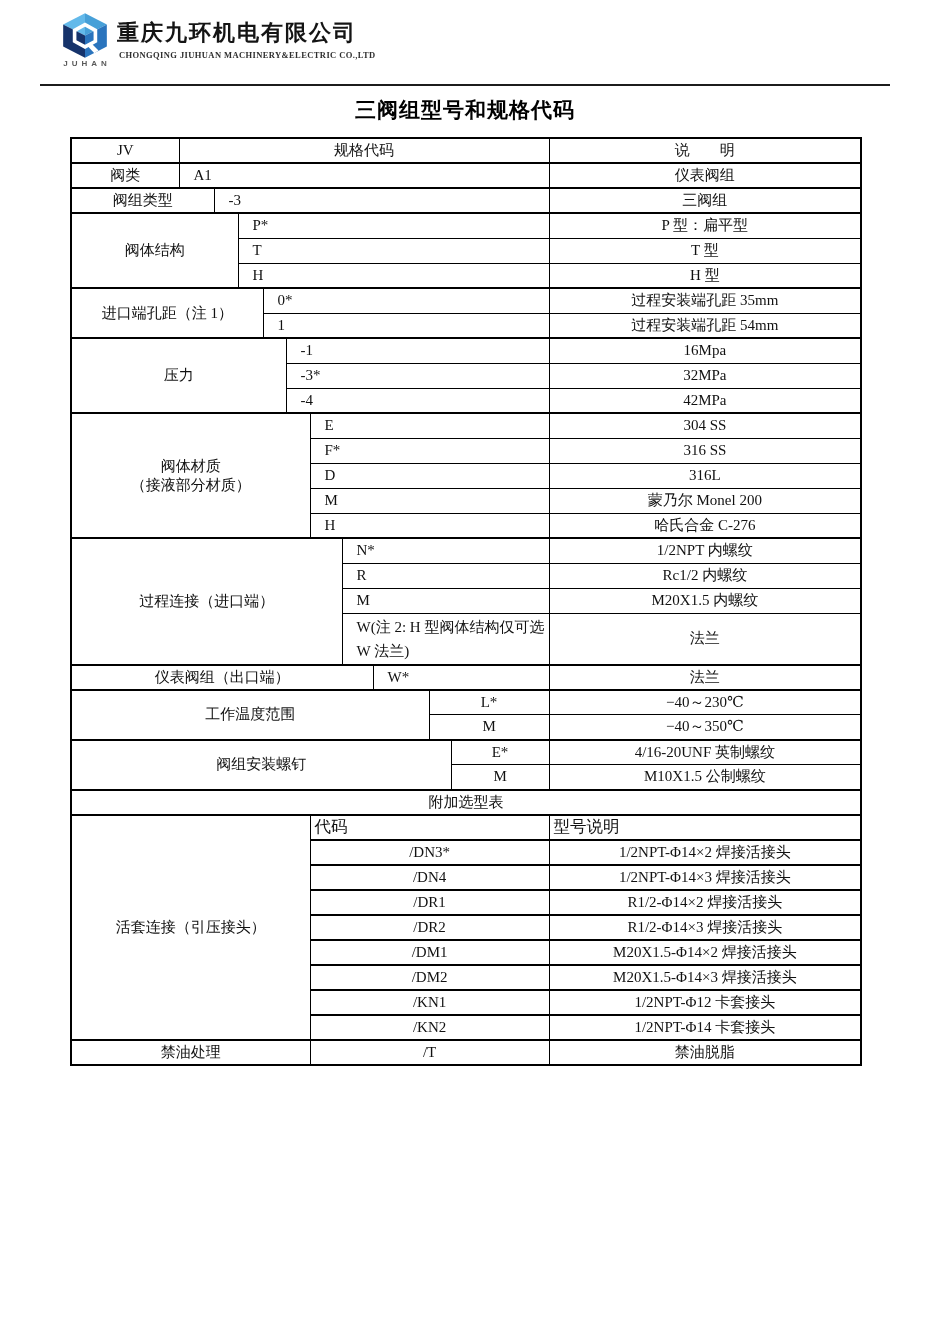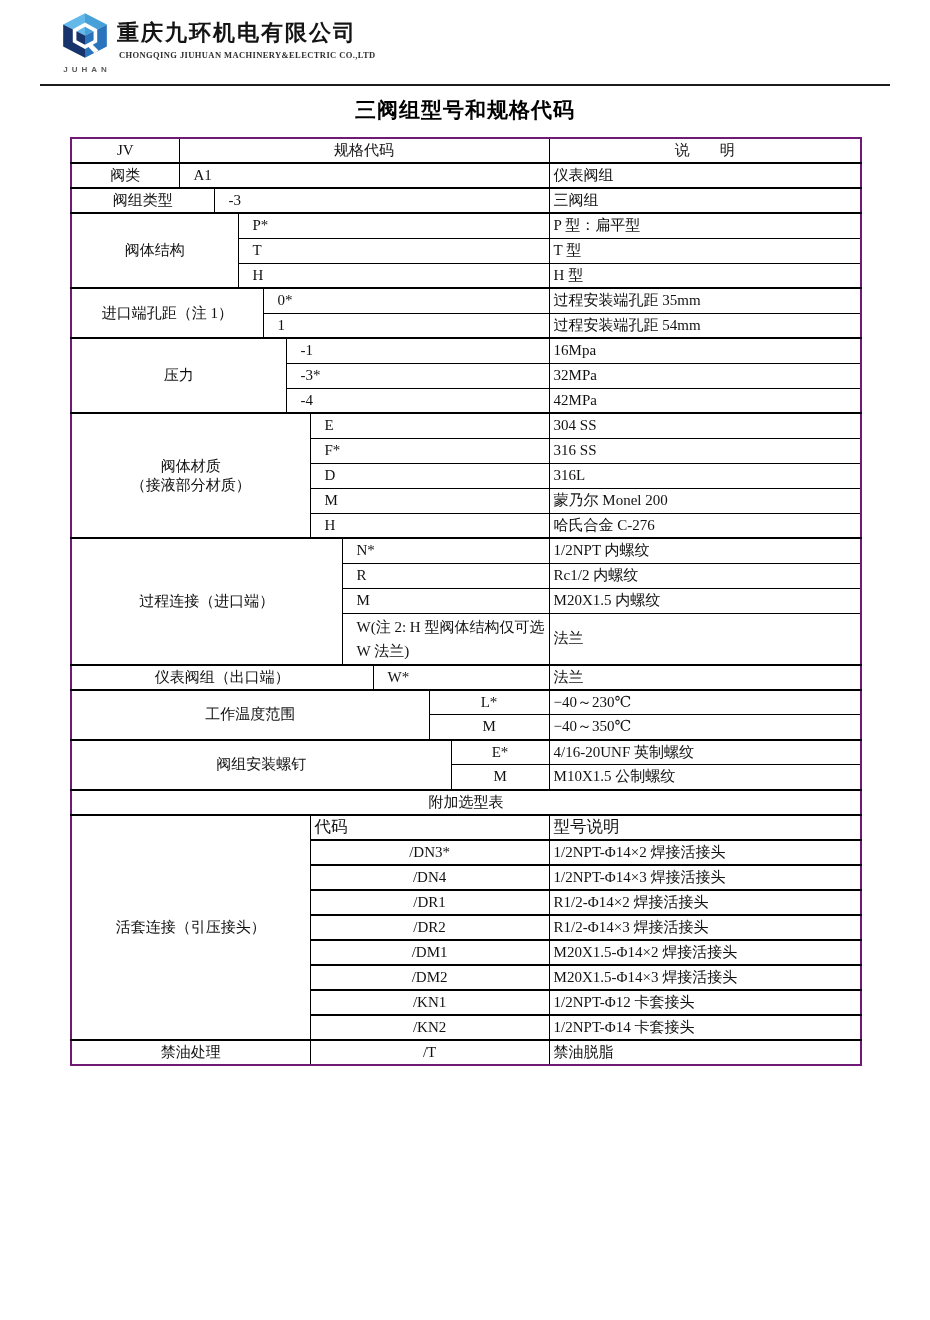--- a/index.html
+++ b/index.html
@@ -10,21 +10,21 @@
     background:#ffffff;
     font-family:"Liberation Serif","DejaVu Serif",serif;
     color:#111;
     overflow:hidden;
   }
 
   
   .logo-wrap { position:absolute; left:53px; top:12px; width:64px; text-align:center; }
   .logo-svg { width:52px; height:47px; display:block; margin:0 auto; }
   .logo-text {
-    margin-top:6px;
+    margin-top:0;
     font-family:"Liberation Sans","DejaVu Sans",sans-serif;
     font-size:8px; font-weight:700; letter-spacing:4px;
     color:#5a5a5a; text-indent:4px;
   }
   .company-zh {
     position:absolute; left:117px; top:18px;
     font-family:Liberation Mono, monospace;
     font-size:22px; font-weight:700; letter-spacing:2px; color:#141414;
   }
   .company-en {
@@ -42,36 +42,36 @@
     position:absolute; left:70px; top:96px; width:790px;
     text-align:center;
     font-family:Liberation Sans, sans-serif;
     font-size:21px; font-weight:700; letter-spacing:1px; color:#000;
   }
 
   
   .spec-table {
     position:absolute; left:70px; top:137px; width:790px;
     border-collapse:collapse; table-layout:fixed;
-    border:2px solid #701a75;
+    border:2px solid #000000;
   }
   .spec-table td {
     border:1px solid #000;
     height:25px;
     font-size:15px;
     line-height:1.25;
     vertical-align:middle;
     padding:1px 4px;
     overflow:hidden;
   }
   .spec-table td.tt { border-top-width:2px; }
   td.lab  { text-align:center; white-space:pre-line; }
   td.code { text-align:left; padding-left:14px; }
   td.codec{ text-align:center; }
-  td.desc { text-align:left; }
+  td.desc { text-align:center; }
   td.hdr  { font-size:16.5px; }
   tr.tall td { height:50px; }
   tr.tall td.code { line-height:1.6; }
 </style>
 </head>
 <body>
 
 <div class="page">
 
   <div class="logo-wrap">

